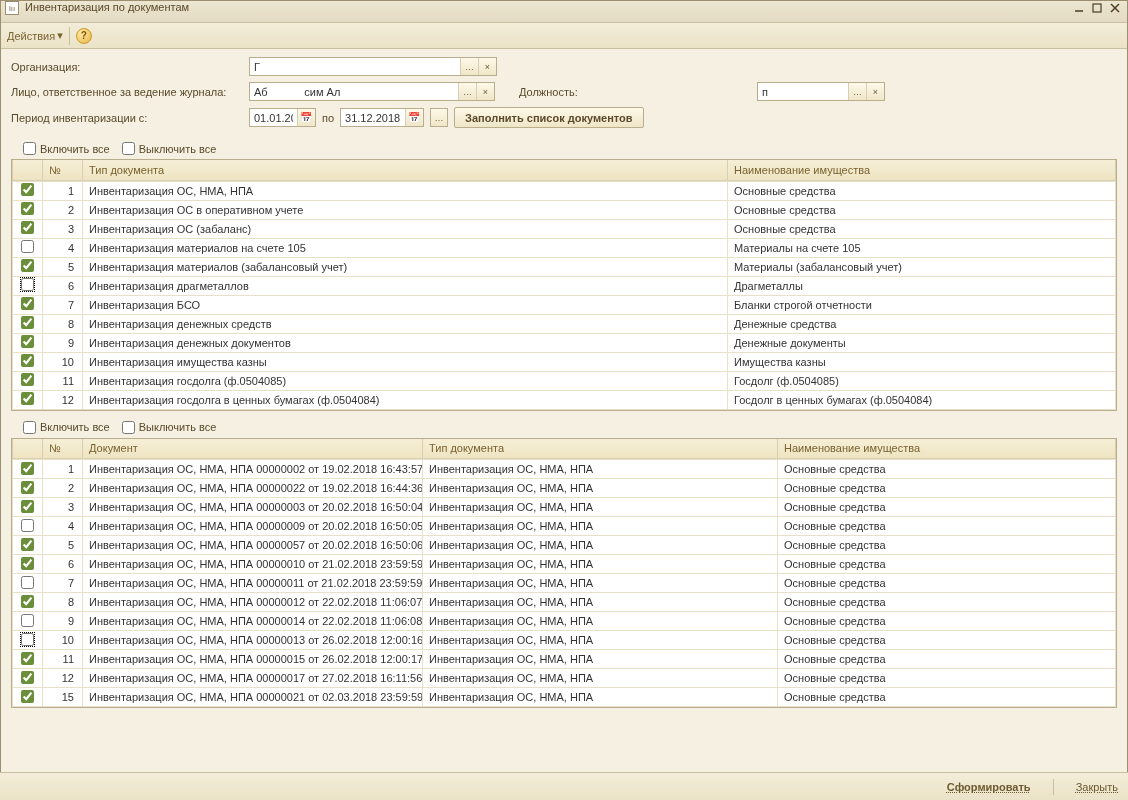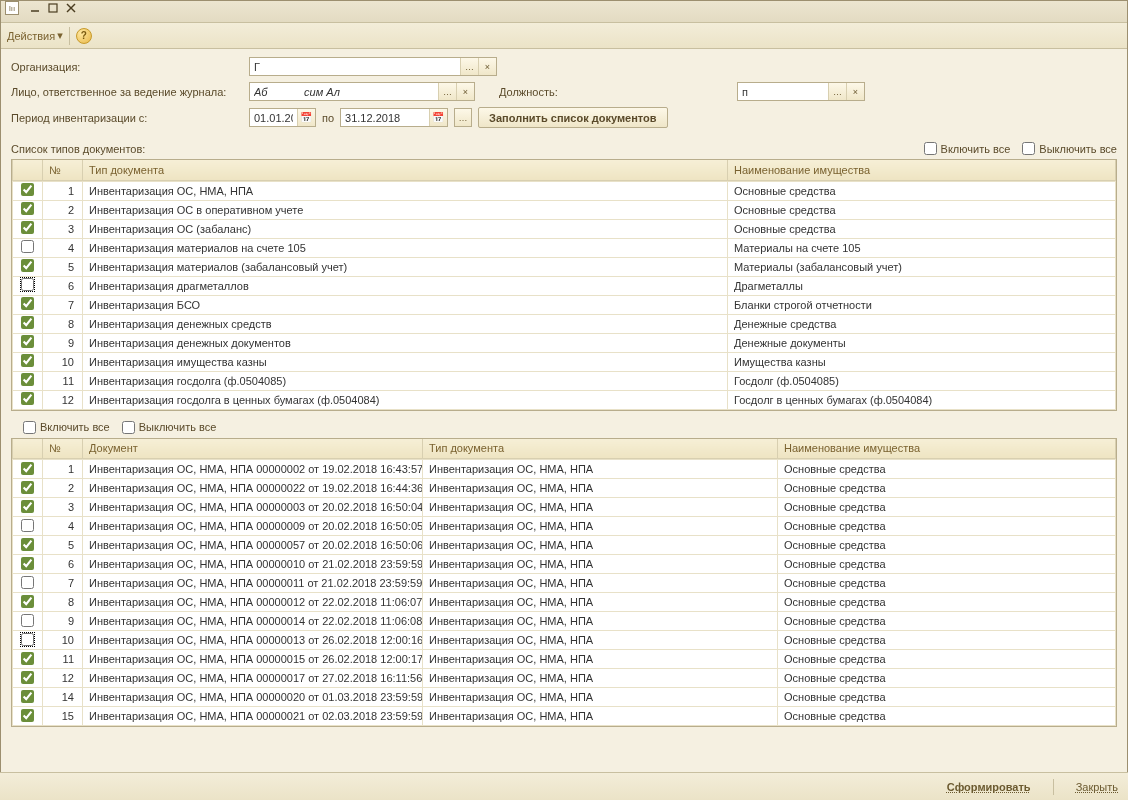--- a/index.html
+++ b/index.html
@@ -50,20 +50,21 @@
   .footer .link.primary { font-weight:bold; color:#6b5a30; }
   .footer .sepv{width:1px;height:16px;background:#c8bfa0;}
   input[type=checkbox]{accent-color:#6b8e3a;width:13px;height:13px;}
   .focus-chk{outline:1px dotted #000;}
 </style>
 </head>
 <body>
 
 <div class="titlebar">
   <div class="app-icon">lıı</div>
+  <div class="title">Инвентаризация по документам</div>
   <div class="winbtn">
       <svg viewBox="0 0 12 12">
         <line x1="2" y1="9" x2="10" y2="9" stroke="currentColor" stroke-width="1.5"></line>
       </svg>
     </div>
   <div class="winbtn">
       <svg viewBox="0 0 12 12">
         <rect x="2" y="2" width="8" height="8" fill="none" stroke="currentColor" stroke-width="1.2"></rect>
       </svg>
     </div>
@@ -89,52 +90,51 @@
     <div class="lbl">Организация:</div>
     <div class="inp-wrap">
       <input style="width: 210px;" value="Г">
       <div class="inp-btn">…</div>
       <div class="inp-btn">×</div>
     </div>
   </div>
   <div class="form-row">
     <div class="lbl">Лицо, ответственное за ведение журнала:</div>
     <div class="inp-wrap">
-      <input style="width: 188px; font-style: italic;" value="Аб            сим Ал">
+      <input style="width: 208px;" value="Аб            сим Ал">
       <div class="inp-btn">…</div>
       <div class="inp-btn">×</div>
     </div>
     <div style="width:12px"></div>
     <div class="lbl short-lbl">Должность:</div>
     <div class="inp-wrap">
       <input style="width: 90px;" value="п">
       <div class="inp-btn">…</div>
       <div class="inp-btn">×</div>
     </div>
   </div>
   <div class="form-row">
     <div class="lbl">Период инвентаризации с:</div>
     <div class="inp-wrap">
       <input style="width: 47px;" value="01.01.2018">
       <div class="inp-btn cal-btn">📅</div>
     </div>
     <div>по</div>
     <div class="inp-wrap">
-      <input style="width: 88px;" value="31.12.2018">
+      <input style="width: 64px;" value="31.12.2018">
       <div class="inp-btn cal-btn">📅</div>
     </div>
     <div class="inp-btn" style="border:1px solid #b8ad8c;height:19px;">…</div>
     <div class="btn bold">
         <span>Заполнить список документов</span>
       </div>
   </div>
 </div>
 
 <div class="section-hdr">
-  <div class="sec-lbl">Список типов документов:</div>
   <label class="chk-pair">
       <input type="checkbox" style="">
       <span>Включить все</span>
     </label>
   <label class="chk-pair">
       <input type="checkbox" style="">
       <span>Выключить все</span>
     </label>
 </div>
 
@@ -360,27 +360,20 @@
           </tr>
           <tr>
             <td class="chk"><input type="checkbox" checked="" style=""></td>
             <td class="num">12</td>
             <td>Инвентаризация ОС, НМА, НПА 00000017 от 27.02.2018 16:11:56</td>
             <td>Инвентаризация ОС, НМА, НПА</td>
             <td>Основные средства</td>
           </tr>
           <tr>
             <td class="chk"><input type="checkbox" checked="" style=""></td>
-            <td class="num">14</td>
-            <td>Инвентаризация ОС, НМА, НПА 00000020 от 01.03.2018 23:59:59</td>
-            <td>Инвентаризация ОС, НМА, НПА</td>
-            <td>Основные средства</td>
-          </tr>
-          <tr>
-            <td class="chk"><input type="checkbox" checked="" style=""></td>
             <td class="num">15</td>
             <td>Инвентаризация ОС, НМА, НПА 00000021 от 02.03.2018 23:59:59</td>
             <td>Инвентаризация ОС, НМА, НПА</td>
             <td>Основные средства</td>
           </tr>
         </tbody>
     </table>
   </div>
 </div>
 

